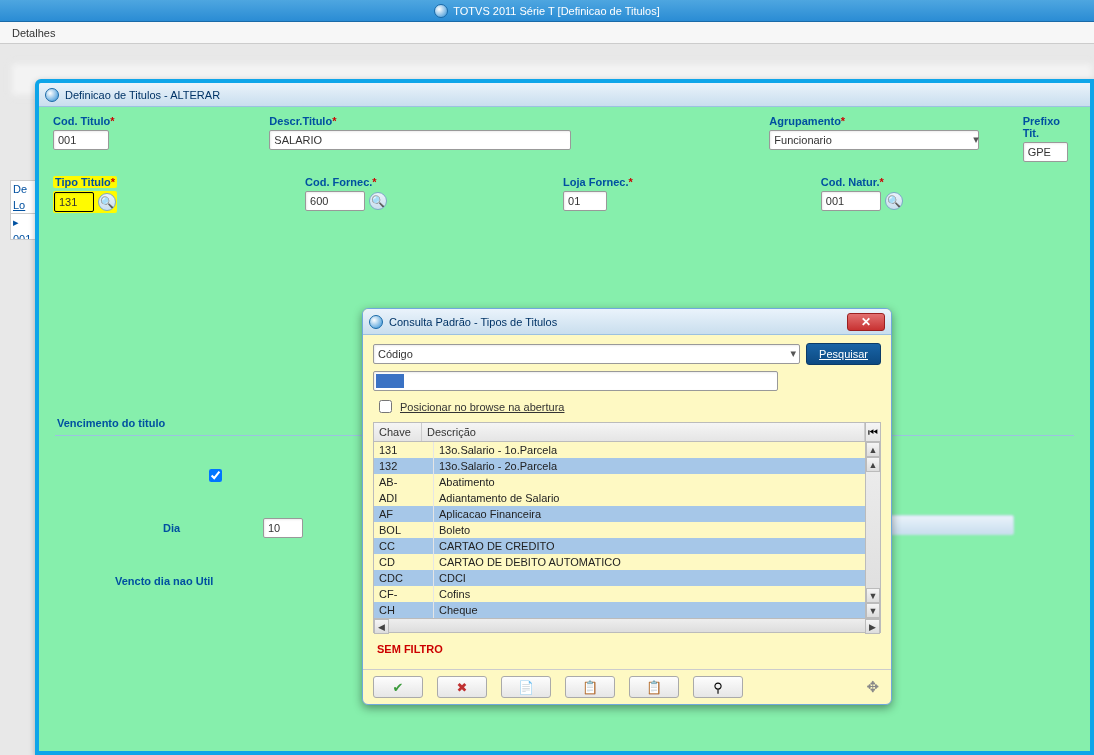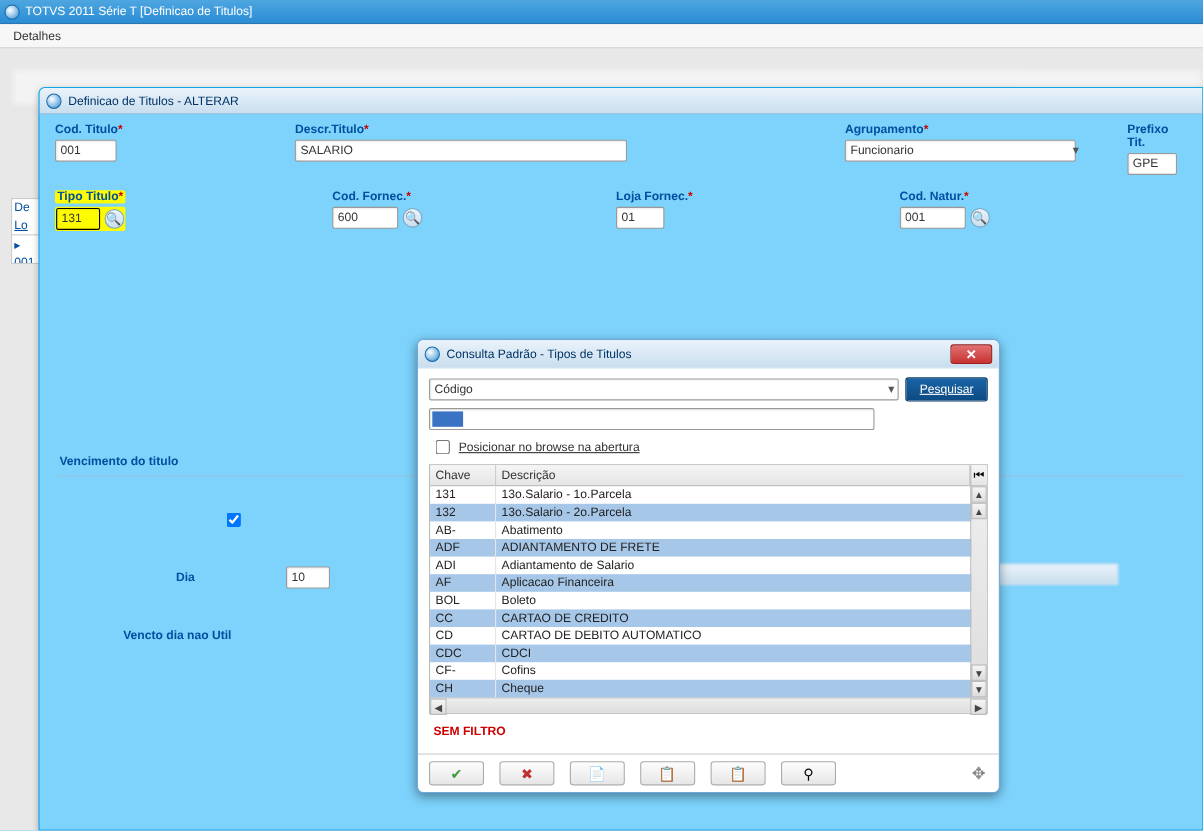--- a/index.html
+++ b/index.html
@@ -1,22 +1,22 @@
 <!DOCTYPE html>
 <html><head>
 <meta charset="utf-8">
 <style>
   * { box-sizing: border-box; font-family: Tahoma, Arial, sans-serif; font-size: 11px; }
   body { margin: 0; background: #e8e8e8; width: 1094px; height: 755px; overflow: hidden; position: relative; }
-  .title-bar { height: 22px; background: linear-gradient(#4ea6e0, #2a8cd4); color: #fff; display: flex; align-items: center; padding: 0 4px; border-bottom: 1px solid #1a6aa8; }
+  .title-bar { height: 22px; background: linear-gradient(#4ea6e0, #2a8cd4); color: #fff; display: flex; align-items: center; padding: 0 4px; border-bottom: 1px solid #1a6aa8; justify-content: center; }
   .title-bar .ticon { width: 14px; height: 14px; background: radial-gradient(circle at 35% 35%, #fff, #2a8cd4); border-radius: 50%; margin-right: 5px; border:1px solid #1a6aa8;}
   .menu-strip { height: 22px; background: #f7f7f7; border-bottom: 1px solid #ccc; display:flex; align-items:center; padding:0 12px; color:#333; }
   .bg-blur { position:absolute; top:62px; left:10px; right:0; height: 35px; background: #fff; border:1px solid #ccc; border-radius:3px; filter: blur(3px); opacity:0.5;}
   .left-stub { position:absolute; top:180px; left:10px; width:30px; height:60px; background:#fff; border:1px solid #ccc; font-size:10px; color:#0050a0; overflow:hidden;}
-  .inner-window { position:absolute; top:79px; left:35px; right:0; bottom:0; background:#7dd3fc; border:1px solid #0ea5e9; border-top-left-radius:6px; box-shadow:0 2px 6px rgba(0,0,0,0.25); overflow:hidden; }
+  .inner-window { position:absolute; top:79px; left:35px; right:0; bottom:0; background:#86efac; border:4px solid #0ea5e9; border-top-left-radius:6px; box-shadow:0 2px 6px rgba(0,0,0,0.25); overflow:hidden; }
   .inner-title { height: 24px; background: linear-gradient(#eaf3fb, #c9deee); display:flex; align-items:center; padding:0 6px; border-bottom:1px solid #9cc1e0; color:#003366;}
   .inner-title .ticon { width:14px; height:14px; background: radial-gradient(circle at 35% 35%, #fff, #2a8cd4); border-radius:50%; margin-right:6px; border:1px solid #1a6aa8;}
   .form-area { padding: 8px 14px 0 14px; }
   .row { display:flex; gap: 40px; margin-bottom: 14px; }
   .fld { display:flex; flex-direction:column; }
   .lbl { color:#0050a0; font-weight:bold; margin-bottom:3px; }
   .lbl .req { color:#c00; }
   .inp { height:20px; padding:2px 4px; border:1px solid #999; border-radius:2px; background:#fff; color:#333; box-shadow: inset 1px 1px 2px rgba(0,0,0,0.08);}
   .inp.sel { appearance:none; background:#fff; padding-right:18px; }
   .sel-wrap { position:relative; }
@@ -25,32 +25,32 @@
   .highlight-yellow { background:#fffb00 !important; padding:2px; border-radius:2px; display:inline-block;}
   .highlight-yellow-inp { background:#fffb00 !important; }
   .section-title { color:#0050a0; font-weight:bold; margin: 30px 0 6px 4px; }
   .section-frame { border-top:1px solid #9cc1e0; margin: 0 2px; padding: 30px 60px; }
   .chk { width:13px; height:13px; }
   .pay-line { display:flex; align-items:center; gap: 30px; margin-top:30px;}
   .pay-line .plabel { color:#0050a0; font-weight:bold; width:70px;margin-left:48px; }
   .pay-text { color:#0050a0; font-weight:bold; margin-top:34px;}
   .blur-row { height:20px; background:linear-gradient(#eaf3fb,#c9deee); border:1px solid #c9deee; border-radius:2px; filter: blur(1px); margin-bottom:6px;}
   
-  .modal { position:absolute; top:308px; left:379px; width:530px; background:#ffffff; border:1px solid #6fa8dc; border-radius:6px; box-shadow:0 3px 10px rgba(0,0,0,0.4);}
+  .modal { position:absolute; top:308px; left:362px; width:530px; background:#fef9c3; border:1px solid #6fa8dc; border-radius:6px; box-shadow:0 3px 10px rgba(0,0,0,0.4);}
   .modal-title { height:26px; background: linear-gradient(#eaf3fb,#c9deee); border-bottom:1px solid #9cc1e0; display:flex; align-items:center; padding:0 6px; color:#003366; border-radius:6px 6px 0 0;}
   .modal-title .ticon { width:14px; height:14px; background: radial-gradient(circle at 35% 35%, #fff, #2a8cd4); border-radius:50%; margin-right:6px; border:1px solid #1a6aa8;}
   .modal-close { margin-left:auto; width:38px; height:18px; background: linear-gradient(#e27070,#c83232); border:1px solid #9a2020; border-radius:3px; color:#fff; display:flex; align-items:center; justify-content:center; font-size:12px; font-weight:bold; cursor:pointer;}
   .modal-body { padding:8px 10px 4px 10px; }
   .mrow { display:flex; gap:6px; margin-bottom:6px; align-items:center;}
   .btn-search { height:22px; padding:0 12px; background: linear-gradient(#1964a6,#0d4a82); color:#fff; border:1px solid #0b3b68; border-radius:3px; cursor:pointer; text-decoration:underline;}
   .chkrow { display:flex; align-items:center; gap:5px; color:#333; margin:4px 0 6px 2px;text-decoration:underline;}
   .grid { border:1px solid #bbb; }
   .grid-head { display:flex; background:linear-gradient(#f5f5f5,#e5e5e5); border-bottom:1px solid #bbb;}
   .gh-cell { padding:3px 5px; border-right:1px solid #ccc; color:#333;}
-  .gh-cell:first-child { width:60px;}
+  .gh-cell:first-child { width:48px;}
   .gh-cell:nth-child(2) { flex:1;}
   .grid-body { max-height:210px; position:relative;}
   .g-row { display:flex;}
   .g-row.alt { background:#a6c7e8;}
   .g-cell { padding:2px 5px; border-right:1px solid #e5e5e5; color:#222;}
   .g-cell:first-child { width:60px;}
   .g-cell:nth-child(2) { flex:1;}
   .grid-scroll { position:absolute; right:0; top:0; width:15px; display:flex; flex-direction:column; height:100%; background:linear-gradient(#eee,#ddd); border-left:1px solid #bbb;}
   .sc-btn { height:15px; background:linear-gradient(#f5f5f5,#ddd); border:1px solid #bbb; display:flex; align-items:center; justify-content:center; font-size:9px; cursor:pointer; color:#444;}
   .sc-track { flex:1; }
@@ -192,24 +192,20 @@
             <div class="g-cell">13o.Salario - 1o.Parcela</div>
           </div>
           <div class="g-row alt">
             <div class="g-cell">132</div>
             <div class="g-cell">13o.Salario - 2o.Parcela</div>
           </div>
           <div class="g-row">
             <div class="g-cell">AB-</div>
             <div class="g-cell">Abatimento</div>
           </div>
-          <div class="g-row alt">
-            <div class="g-cell">ADF</div>
-            <div class="g-cell">ADIANTAMENTO DE FRETE</div>
-          </div>
           <div class="g-row">
             <div class="g-cell">ADI</div>
             <div class="g-cell">Adiantamento de Salario</div>
           </div>
           <div class="g-row alt">
             <div class="g-cell">AF</div>
             <div class="g-cell">Aplicacao Financeira</div>
           </div>
           <div class="g-row">
             <div class="g-cell">BOL</div>

